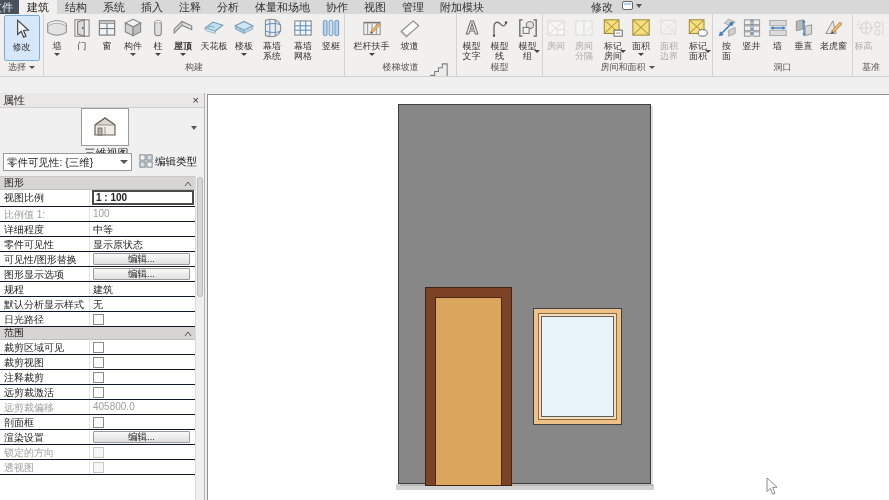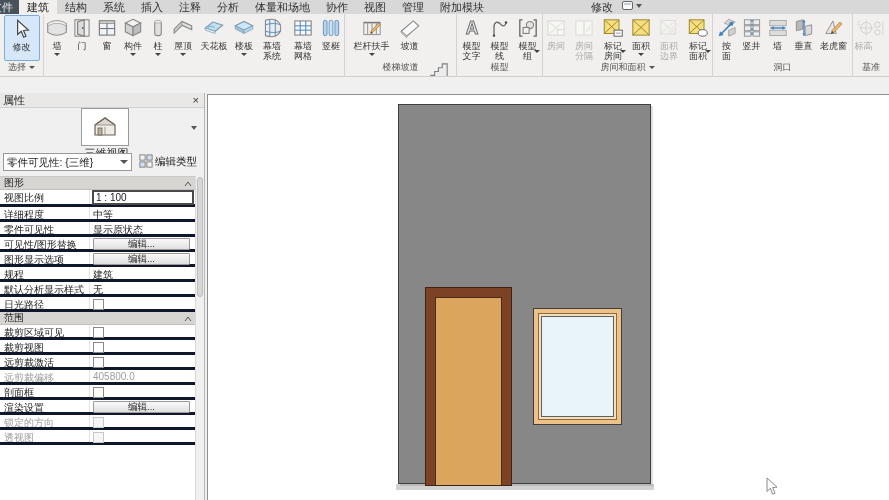--- a/index.html
+++ b/index.html
@@ -45,27 +45,27 @@
   .pselector { position:relative; height:42px; display:flex; align-items:center;flex-direction:column; }
   .phouse { width:48px; height:38px; margin-left:5px; background:#fff; border:1px solid #9a9a9a; display:flex; align-items:center; justify-content:center; flex:none; }
   .psel-label { margin-left:9px; font-size:11px; }
   .psel-caret { position:absolute; right:7px; top:18px; }
   .ptype-row { display:flex; align-items:center; height:24px; gap:3px; padding:0 3px; }
   .pcombo { position:relative; flex:1; height:18px; background:#fff; border:1px solid #9a9a9a; font-size:10.5px; line-height:16px; padding:0 14px 0 3px; white-space:nowrap; overflow:hidden; }
   .combo-caret { position:absolute; right:3px; top:6px; width:0; height:0; border-left:4px solid transparent; border-right:4px solid transparent; border-top:4px solid #555; }
   .pedit-type { display:flex; align-items:center; gap:2px; height:20px; border:1px solid transparent; background:transparent; font-size:10.5px; color:#222; padding:0 3px; font-family:inherit; }
   .pgrid { position:absolute; top:83px; left:0; width:196px; bottom:0; background:#fff; border-top:1px solid #c9c9c9; overflow:hidden; }
   .phead { height:13px; background:#d7d5d2; border-bottom:1px solid #c2c0bd; display:flex; justify-content:space-between; align-items:center; padding:0 4px; font-size:10px; color:#222; }
-  .prow { height:15px; display:flex; border-bottom:3px solid #0f172a; align-items:stretch; }
+  .prow { height:15px; display:flex; border-bottom:1px solid #0f172a; align-items:stretch; }
   .prow.tall { height:17px; }
   .plab { width:90px; flex:none; border-right:1px solid #e4e4e4; padding:1px 0 0 4px; font-size:10px; white-space:nowrap; overflow:hidden; }
   .plab.dim { color:#9d9d9d; }
   .pvalw { flex:1; position:relative; padding:1px 2px 0 3px; font-size:10px; }
   .pval.dim { color:#9d9d9d; }
-  .pval.selected { border:2px solid #4a4a4a; background:#fff; padding:0 2px; margin:-1px 0 0 -1px; height:15px; line-height:12px; }
+  .pval.selected { border:2px solid #4a4a4a; background:#fff; padding:0 2px; margin:-1px 0 0 -1px; height:15px; line-height:12px;font-weight:bold; }
   .pbtn { width:96%; height:12px; margin-top:0px; background:linear-gradient(#f9f9f9,#e0e0e0); border:1px solid #9a9a9a; border-radius:1px; font-size:9.5px; line-height:10px; text-align:center; color:#222; }
   .pcheck { width:11px; height:11px; border:1px solid #8a8a8a; background:#fff; margin-top:1px; }
   .pcheck.dis { border-color:#c8c8c8; background:#f6f6f6; }
   .pscroll { position:absolute; top:83px; right:0; width:9px; bottom:0; background:#f0f0f0; border-left:1px solid #d9d9d9; }
   .pthumb { position:absolute; top:1px; left:1px; width:6px; height:120px; background:#d7d7d7; border:1px solid #bcbcbc; border-radius:3px; }
 
   
   .canvas { position:relative; flex:1; background:#fff; border-top:1px solid #8f8f8f; border-left:1px solid #8f8f8f; margin:1px 0 0 2px; overflow:hidden; }
   .ground { position:absolute; left:188px; top:389px; width:258px; height:6px; background:var(--ground,#d2d2d2); }
   .wall { position:absolute; left:190px; top:9px; width:253px; height:380px; background:var(--wall,#878787); border:1.5px solid var(--wall-border,#3f3f3f); box-shadow:2px 2px 0 rgba(0,0,0,.12); }
@@ -167,21 +167,21 @@
           <div class="rbtn" style="width: 22px;">
             <div class="ricon">
               <svg viewBox="0 0 22 22" width="24" height="24">
                 <rect x="8" y="4.5" width="6" height="13.5" rx="2.5" fill="#e0e0e0" stroke="#888"></rect>
                 <ellipse cx="11" cy="5.2" rx="3" ry="1.2" fill="#f4f4f4" stroke="#999" stroke-width="0.6"></ellipse>
               </svg>
             </div>
             <div class="rlabel">柱</div>
             <div class="caret-down"></div>
           </div>
-          <div class="rbtn" style="width: 26px;">
+          <div class="rbtn" style="width: 26px; font-weight: bold;">
             <div class="ricon">
               <svg viewBox="0 0 22 22" width="24" height="24">
                 <path d="M3,12 L10,5 L19,9 L19,12.5 L10,8.5 L3,15.5 Z" fill="#e0e0e0" stroke="#808080"></path>
                 <path d="M3,15.5 L3,12 L10,5 L10,8.5 Z" fill="#c8c8c8" stroke="#808080" stroke-width="0.6"></path>
               </svg>
             </div>
             <div class="rlabel">屋顶</div>
             <div class="caret-down"></div>
           </div>
           <div class="rbtn" style="width: 34px;">
@@ -232,20 +232,23 @@
           <div class="rbtn" style="width: 24px;">
             <div class="ricon">
               <svg viewBox="0 0 22 22" width="24" height="24">
                 <rect x="4" y="4" width="3.4" height="14" rx="1.4" fill="#b9d4ea" stroke="#5b8fbe" stroke-width="0.8"></rect>
                 <rect x="9.3" y="4" width="3.4" height="14" rx="1.4" fill="#cfe2f2" stroke="#5b8fbe" stroke-width="0.8"></rect>
                 <rect x="14.6" y="4" width="3.4" height="14" rx="1.4" fill="#b9d4ea" stroke="#5b8fbe" stroke-width="0.8"></rect>
               </svg>
             </div>
             <div class="rlabel">竖梃</div>
           </div>
+        </div>
+        <div class="plabel">
+          <span>构建</span>
         </div>
       </div>
       <div class="rpanel" style="width: 112px;">
         <div class="rbtns">
           <div class="rbtn" style="width: 46px;">
             <div class="ricon">
               <svg viewBox="0 0 22 22" width="24" height="24">
                 <rect x="3.5" y="6" width="15" height="11" fill="#f0f0f0" stroke="#999"></rect>
                 <line x1="3.5" y1="6" x2="18.5" y2="6" stroke="#777" stroke-width="1.4"></line>
                 <line x1="7" y1="6" x2="7" y2="17" stroke="#999"></line>
@@ -536,20 +539,26 @@
                 <path d="M1,5 L4,1 L7,5" fill="none" stroke="#555"></path>
               </svg></div>
           </div>
           <div class="prow tall">
             <div class="plab">视图比例</div>
             <div class="pvalw">
               <div class="pval selected">1 : 100</div>
             </div>
           </div>
           <div class="prow">
+            <div class="plab dim">比例值 1:</div>
+            <div class="pvalw">
+              <div class="pval dim">100</div>
+            </div>
+          </div>
+          <div class="prow">
             <div class="plab">详细程度</div>
             <div class="pvalw">
               <div class="pval">中等</div>
             </div>
           </div>
           <div class="prow">
             <div class="plab">零件可见性</div>
             <div class="pvalw">
               <div class="pval">显示原状态</div>
             </div>
@@ -592,20 +601,26 @@
               <div class="pcheck"></div>
             </div>
           </div>
           <div class="prow">
             <div class="plab">裁剪视图</div>
             <div class="pvalw">
               <div class="pcheck"></div>
             </div>
           </div>
           <div class="prow">
+            <div class="plab">注释裁剪</div>
+            <div class="pvalw">
+              <div class="pcheck"></div>
+            </div>
+          </div>
+          <div class="prow">
             <div class="plab">远剪裁激活</div>
             <div class="pvalw">
               <div class="pcheck"></div>
             </div>
           </div>
           <div class="prow">
             <div class="plab dim">远剪裁偏移</div>
             <div class="pvalw">
               <div class="pval dim">405800.0</div>
             </div>

